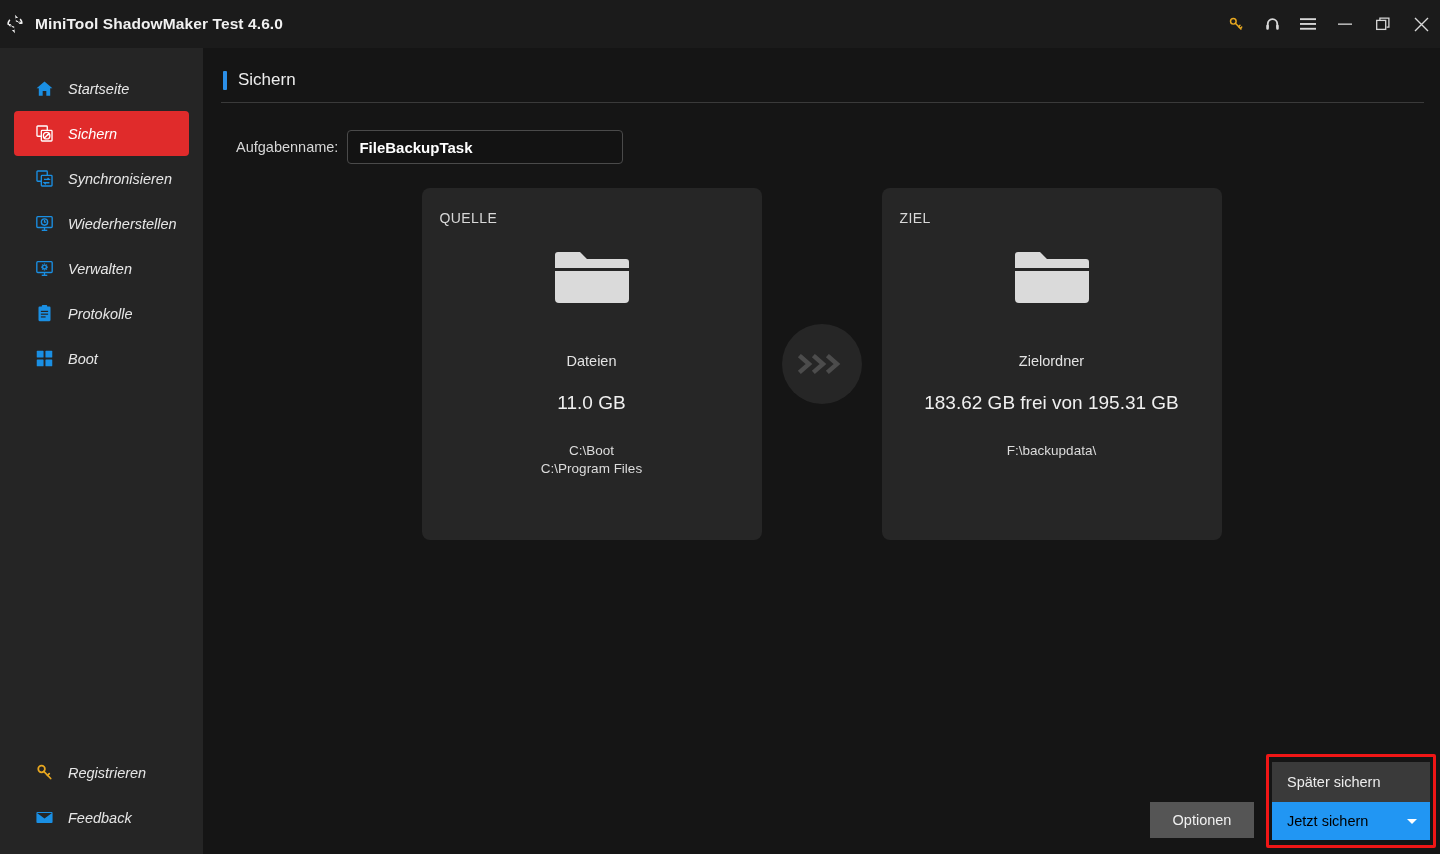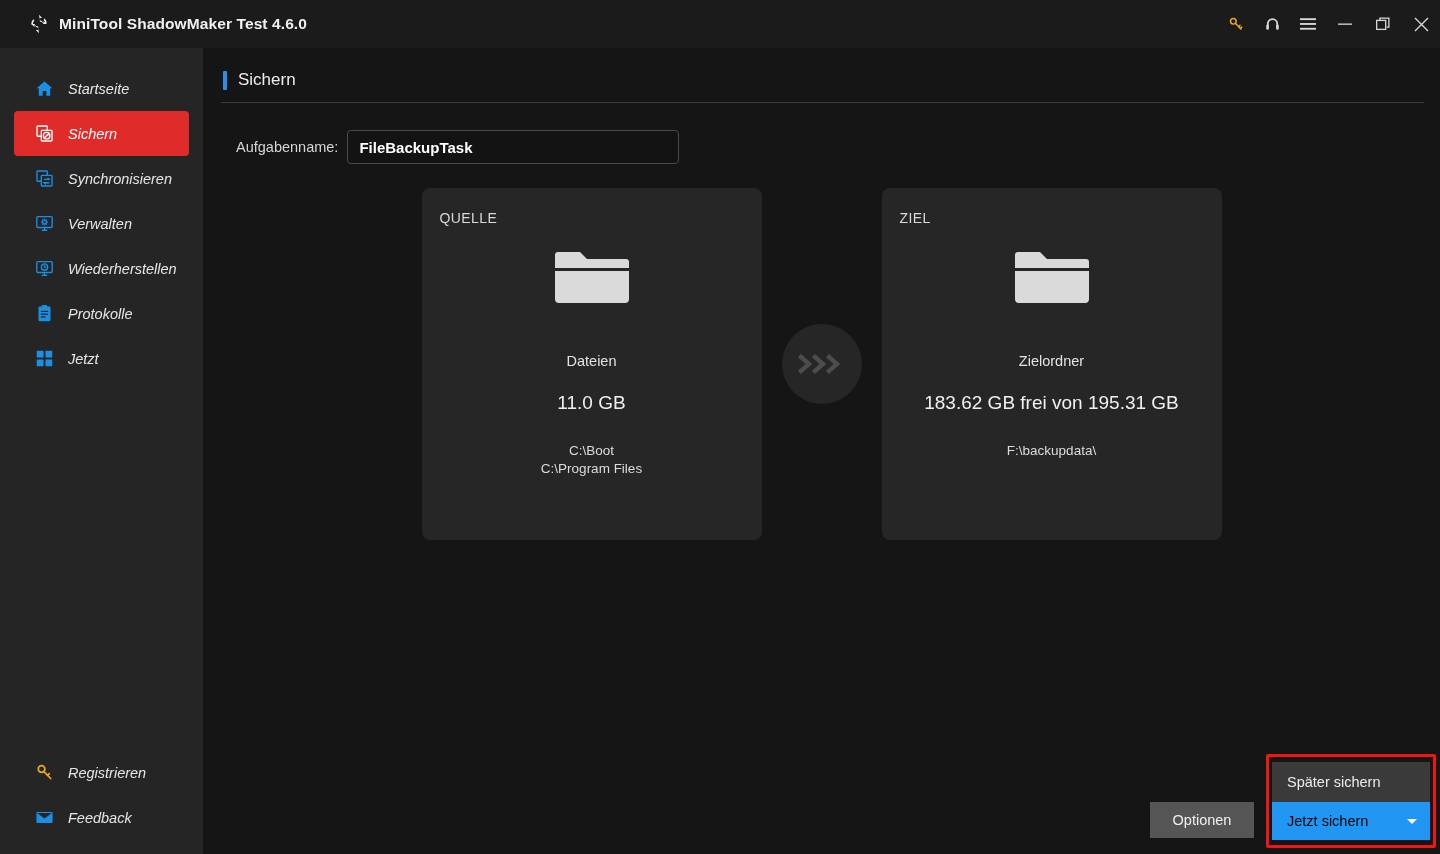--- a/index.html
+++ b/index.html
@@ -8,21 +8,21 @@
     background:#151515;
     font-family:"Liberation Sans", sans-serif;
     overflow:hidden;
     -webkit-font-smoothing:antialiased;
   }
   .app { position:relative; width:1440px; height:854px; display:flex; flex-direction:column; }
 
   
   .titlebar {
     height:48px; background:#1b1b1b; flex:0 0 48px;
-    display:flex; align-items:center; padding:0 0 0 28px;
+    display:flex; align-items:center; padding:0 0 0 4px;
   }
   .logo { width:22px; height:22px; flex:0 0 22px; margin-right:9px; display:flex; align-items:center; justify-content:center; }
   .app-title { color:#f1f1f1; font-size:15.5px; font-weight:bold; letter-spacing:.1px; }
   .tb-spacer { flex:1 1 auto; }
   .tb-btns { display:flex; align-items:center; height:48px; }
   .tb-btn {
     width:36px; height:48px; display:flex; align-items:center; justify-content:center;
     color:#d8d8d8; cursor:default;
   }
   .tb-btn.key { color:#e9a820; }
@@ -57,21 +57,21 @@
 
   .page-head { padding:22px 16px 0 18px; }
   .page-head-row { display:flex; align-items:center; gap:11px; padding-left:2px; }
   .accent-bar { width:4px; height:19px; background:#2b8fe8; border-radius:1px; flex:0 0 4px; }
   .page-title { color:#ededed; font-size:17px; }
   .head-rule { margin-top:12px; height:1px; background:#3a3a3a; }
 
   .task-row { display:flex; align-items:center; padding:27px 0 0 33px; }
   .task-label { color:#d6d6d6; font-size:14.5px; margin-right:9px; }
   .task-input {
-    width:332px; height:34px; background:#131313;
+    width:276px; height:34px; background:#131313;
     border:1px solid #4a4a4a; border-radius:4px;
     color:#ffffff; font-size:15px; font-weight:bold;
     font-family:"Liberation Sans", sans-serif;
     padding:0 11px; outline:none;
   }
 
   
   .panels { position:relative; display:flex; justify-content:center; align-items:flex-start; gap:120px; margin-top:24px; }
   .panel {
     width:340px; height:352px; background:#262626; border-radius:8px;
@@ -210,38 +210,38 @@
           </span>
           <span class="nav-label">Synchronisieren</span>
         </div>
 
         <div class="nav-item">
           <span class="nav-ico">
             <svg width="19" height="19" viewBox="0 0 24 24" fill="none" stroke="#1a8fe3" stroke-width="1.7">
               <rect x="2.3" y="3.4" width="19.4" height="13.6" rx="1.2"></rect>
               <path d="M8.5 20.6 h7"></path>
               <path d="M12 17 v3.6"></path>
-              <circle cx="12" cy="10.2" r="2.4"></circle>
-              <path d="M12 5.8 v1.3 M12 13.3 v1.3 M8.9 7.1 l0.9 0.9 M14.2 12.4 l0.9 0.9 M7.6 10.2 h1.3 M15.1 10.2 h1.3 M8.9 13.3 l0.9-0.9 M14.2 8 l0.9-0.9"></path>
-            </svg>
-          </span>
-          <span class="nav-label">Verwalten</span>
+              <circle cx="12" cy="10.2" r="4"></circle>
+              <path d="M12 7.6 v2.6 h2.2"></path>
+            </svg>
+          </span>
+          <span class="nav-label">Wiederherstellen</span>
         </div>
 
         <div class="nav-item">
           <span class="nav-ico">
             <svg width="19" height="19" viewBox="0 0 24 24" fill="none" stroke="#1a8fe3" stroke-width="1.7">
               <rect x="2.3" y="3.4" width="19.4" height="13.6" rx="1.2"></rect>
               <path d="M8.5 20.6 h7"></path>
               <path d="M12 17 v3.6"></path>
-              <circle cx="12" cy="10.2" r="4"></circle>
-              <path d="M12 7.6 v2.6 h2.2"></path>
-            </svg>
-          </span>
-          <span class="nav-label">Wiederherstellen</span>
+              <circle cx="12" cy="10.2" r="2.4"></circle>
+              <path d="M12 5.8 v1.3 M12 13.3 v1.3 M8.9 7.1 l0.9 0.9 M14.2 12.4 l0.9 0.9 M7.6 10.2 h1.3 M15.1 10.2 h1.3 M8.9 13.3 l0.9-0.9 M14.2 8 l0.9-0.9"></path>
+            </svg>
+          </span>
+          <span class="nav-label">Verwalten</span>
         </div>
 
         <div class="nav-item">
           <span class="nav-ico">
             <svg width="19" height="19" viewBox="0 0 24 24" fill="#1a8fe3">
               <rect x="4.4" y="3.3" width="15.2" height="18.4" rx="1.4"></rect>
               <rect x="8.6" y="1.4" width="6.8" height="3.4" rx="1" fill="#1a8fe3"></rect>
               <rect x="7.4" y="8.6" width="9.2" height="1.5" fill="#252525"></rect>
               <rect x="7.4" y="12.1" width="9.2" height="1.5" fill="#252525"></rect>
               <rect x="7.4" y="15.6" width="6" height="1.5" fill="#252525"></rect>
@@ -252,21 +252,21 @@
 
         <div class="nav-item">
           <span class="nav-ico">
             <svg width="19" height="19" viewBox="0 0 24 24" fill="#1a8fe3">
               <rect x="2.2" y="2.2" width="8.6" height="8.6" rx="0.8"></rect>
               <rect x="13.2" y="2.2" width="8.6" height="8.6" rx="0.8"></rect>
               <rect x="2.2" y="13.2" width="8.6" height="8.6" rx="0.8"></rect>
               <rect x="13.2" y="13.2" width="8.6" height="8.6" rx="0.8"></rect>
             </svg>
           </span>
-          <span class="nav-label">Jetzt</span>
+          <span class="nav-label">Boot</span>
         </div>
 
       </div>
 
       <div class="sb-spacer"></div>
 
       <div class="sb-bottom">
         <div class="nav-item">
           <span class="nav-ico">
             <svg width="19" height="19" viewBox="0 0 24 24" fill="none" stroke="#e9a820" stroke-width="2.2" stroke-linecap="round">

